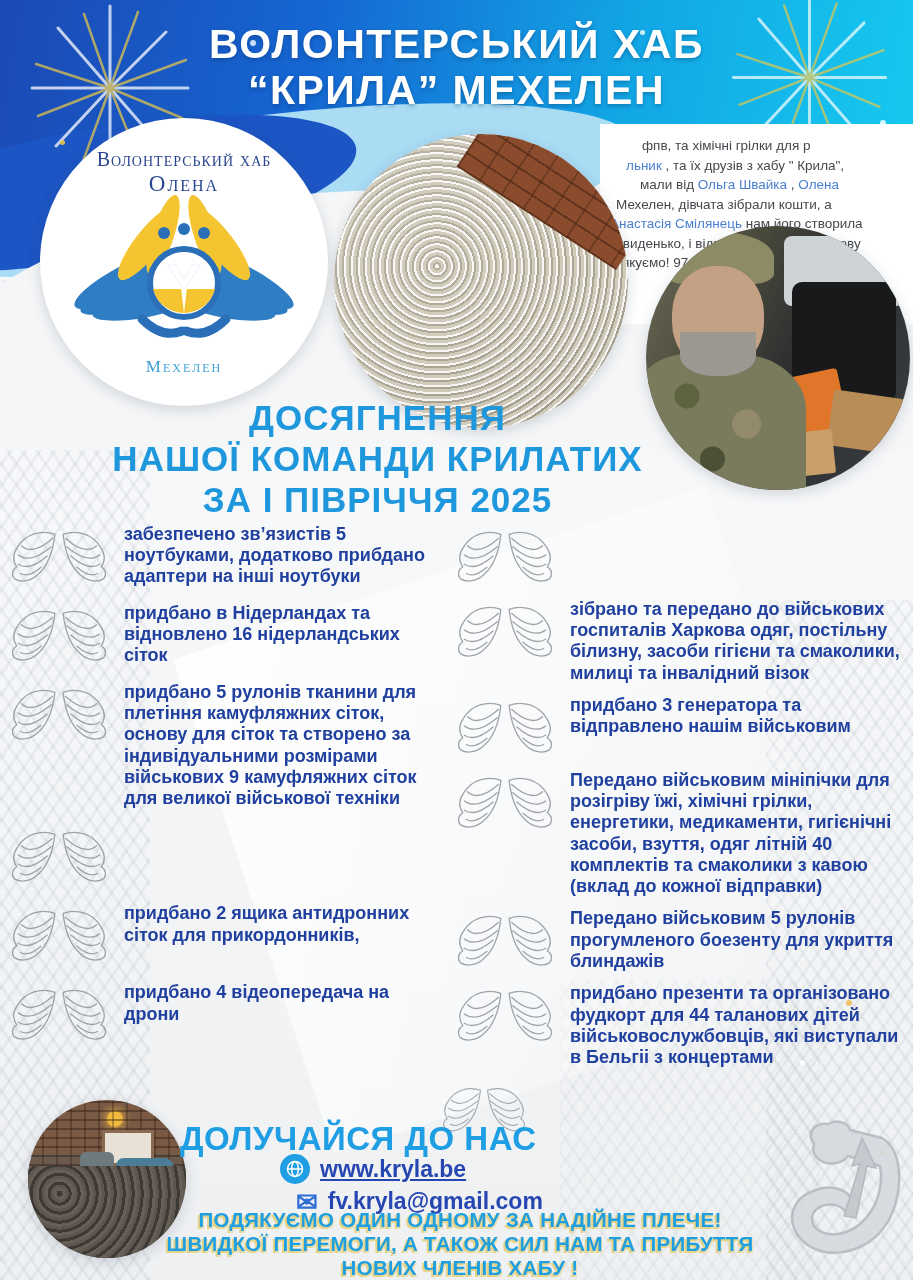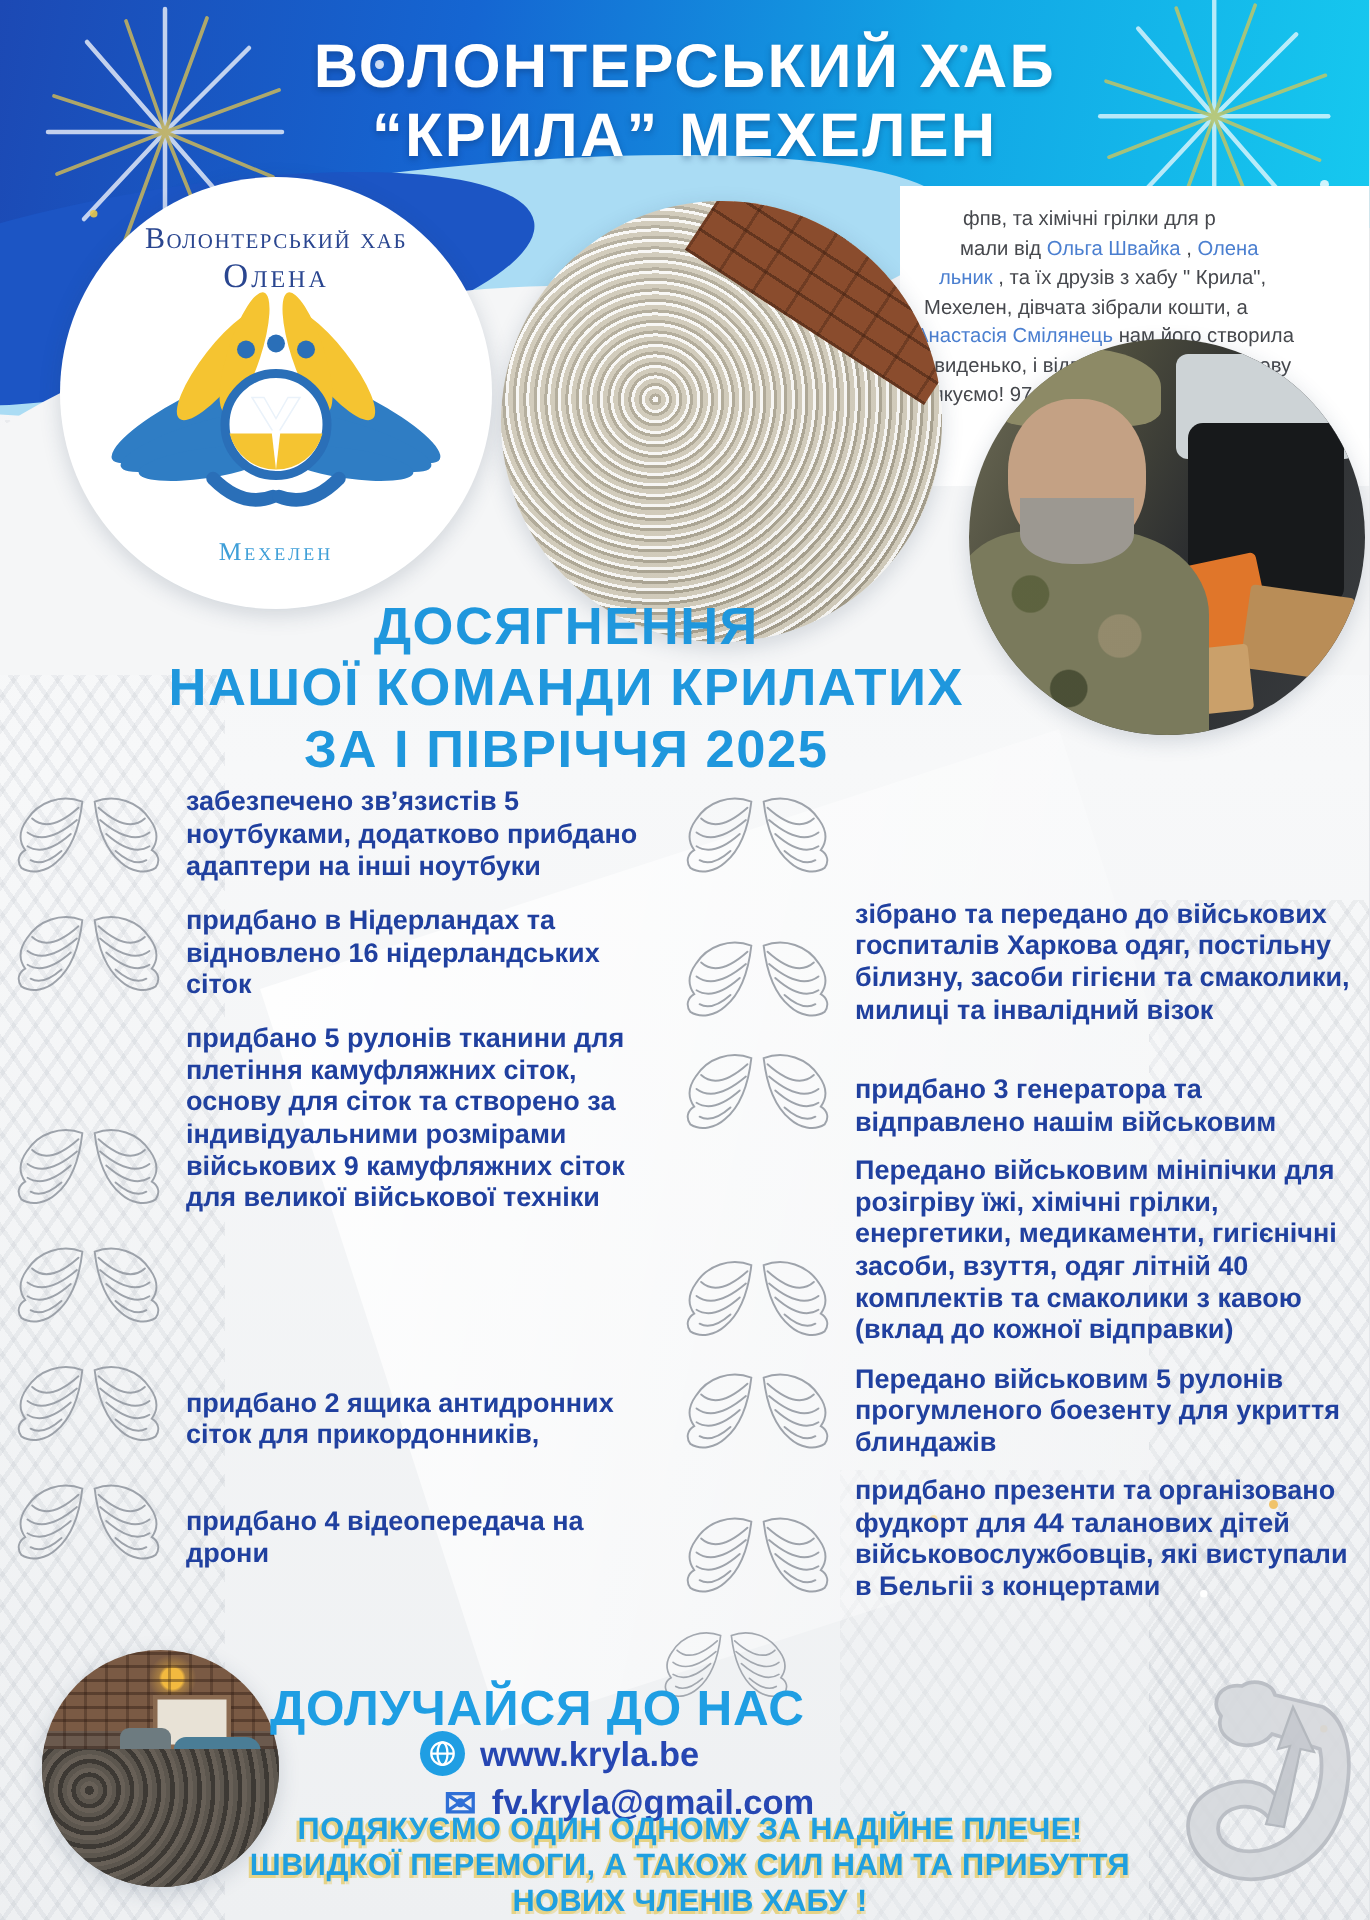--- a/index.html
+++ b/index.html
@@ -65,21 +65,21 @@
   .ua-flag{display:inline-block;width:15px;height:11px;vertical-align:middle;margin-left:3px;
     background:linear-gradient(180deg,#3f72c8 0 50%,#f2cb3a 50% 100%);border-radius:1px;}
   .hand-glyph{color:#e8b93c;font-size:12px;}
   
   .ach-heading{position:absolute;left:0;top:398px;width:755px;text-align:center;z-index:5;
     color:#1f97dd;font-weight:700;font-size:35px;line-height:1.17;letter-spacing:1px;}
   .ach-grid{position:absolute;left:6px;top:524px;width:901px;display:grid;grid-template-columns:1fr 1fr;column-gap:6px;z-index:5;}
   .ach-col{display:flex;flex-direction:column;}
   .ach-col.left{gap:15px;}
   .ach-col.right{gap:11px;}
-  .ach-item{display:flex;align-items:flex-end;gap:12px;}
+  .ach-item{display:flex;align-items:flex-start;gap:12px;}
   .wings{flex:0 0 106px;width:106px;height:62px;margin-top:2px;opacity:.85;}
   .wings svg{width:100%;height:100%;}
   .ach-text{width:322px;color:#20409f;font-weight:700;font-size:18px;line-height:1.18;}
   .ach-col.right .ach-text{width:344px;}
   
   .street-circle{left:28px;top:1100px;width:158px;height:158px;z-index:5;
     background:
       radial-gradient(circle at 55% 12%,#f2b93f 0 7px,rgba(242,185,63,.35) 9px,transparent 16px),
       linear-gradient(180deg,#7a5a44 0 34%,#6b5a4e 34% 44%,#54504c 44% 100%);}
   .sc-bricks{position:absolute;left:0;top:0;width:100%;height:42%;
@@ -168,22 +168,22 @@
   <div class="dot" style="left:880px;top:120px;width:6px;height:6px;background:#fff;opacity:.8;z-index:1;"></div>
   <div class="dot" style="left:60px;top:140px;width:5px;height:5px;background:#e8c84a;opacity:.9;z-index:1;"></div>
 
   <div class="title">
     <div>ВОЛОНТЕРСЬКИЙ ХАБ</div>
     <div>“КРИЛА” МЕХЕЛЕН</div>
   </div>
 
   <div class="post-card">
     <div class="post-line" style="padding-left:42px;"><span>фпв, та хімічні грілки для р</span></div>
+    <div class="post-line" style="padding-left:26px;"><span class="post-link">льник</span><span> , та їх друзів з хабу " Крила",</span></div>
     <div class="post-line" style="padding-left:40px;"><span>мали від </span><span class="post-link">Ольга Швайка</span><span> , </span><span class="post-link">Олена</span></div>
-    <div class="post-line" style="padding-left:26px;"><span class="post-link">льник</span><span> , та їх друзів з хабу " Крила",</span></div>
     <div class="post-line" style="padding-left:16px;"><span>Мехелен, дівчата зібрали кошти, а</span></div>
     <div class="post-line" style="padding-left:10px;"><span class="post-link">Анастасія Смілянець</span><span> нам його створила</span></div>
     <div class="post-line" style="padding-left:12px;"><span>швиденько, і відправила, дівчата, знову</span></div>
     <div class="post-line" style="padding-left:14px;"><span>дякуємо! 97 ОМБ</span><span class="hand-glyph">✌</span><span class="ua-flag"></span></div>
   </div>
 
   <div class="circle person-circle">
     <div class="pc-window"></div>
     <div class="pc-seat"></div>
     <div class="pc-box1"></div>
@@ -326,21 +326,21 @@
     <div class="sc-car2"></div>
     <div class="sc-cobbles"></div>
   </div>
 
   <svg class="deco-wings" style="left:438px;top:1086px;width:92px;height:48px;" viewBox="0 0 206 104">
       <use href="#wingpair"></use>
     </svg>
 
   <div class="join-heading">ДОЛУЧАЙСЯ ДО НАС</div>
 
-  <div class="contact-row" style="left:280px;top:1154px;">
+  <div class="contact-row" style="left:280px;top:1154px;text-decoration:underline;">
     <span class="globe-badge">
       <svg viewBox="0 0 24 24" fill="none" stroke="#ffffff" stroke-width="1.8">
         <circle cx="12" cy="12" r="9"></circle>
           <ellipse cx="12" cy="12" rx="4" ry="9"></ellipse>
           <path d="M3 12h18"></path>
       </svg>
     </span>
     <span>www.kryla.be</span>
   </div>
 

